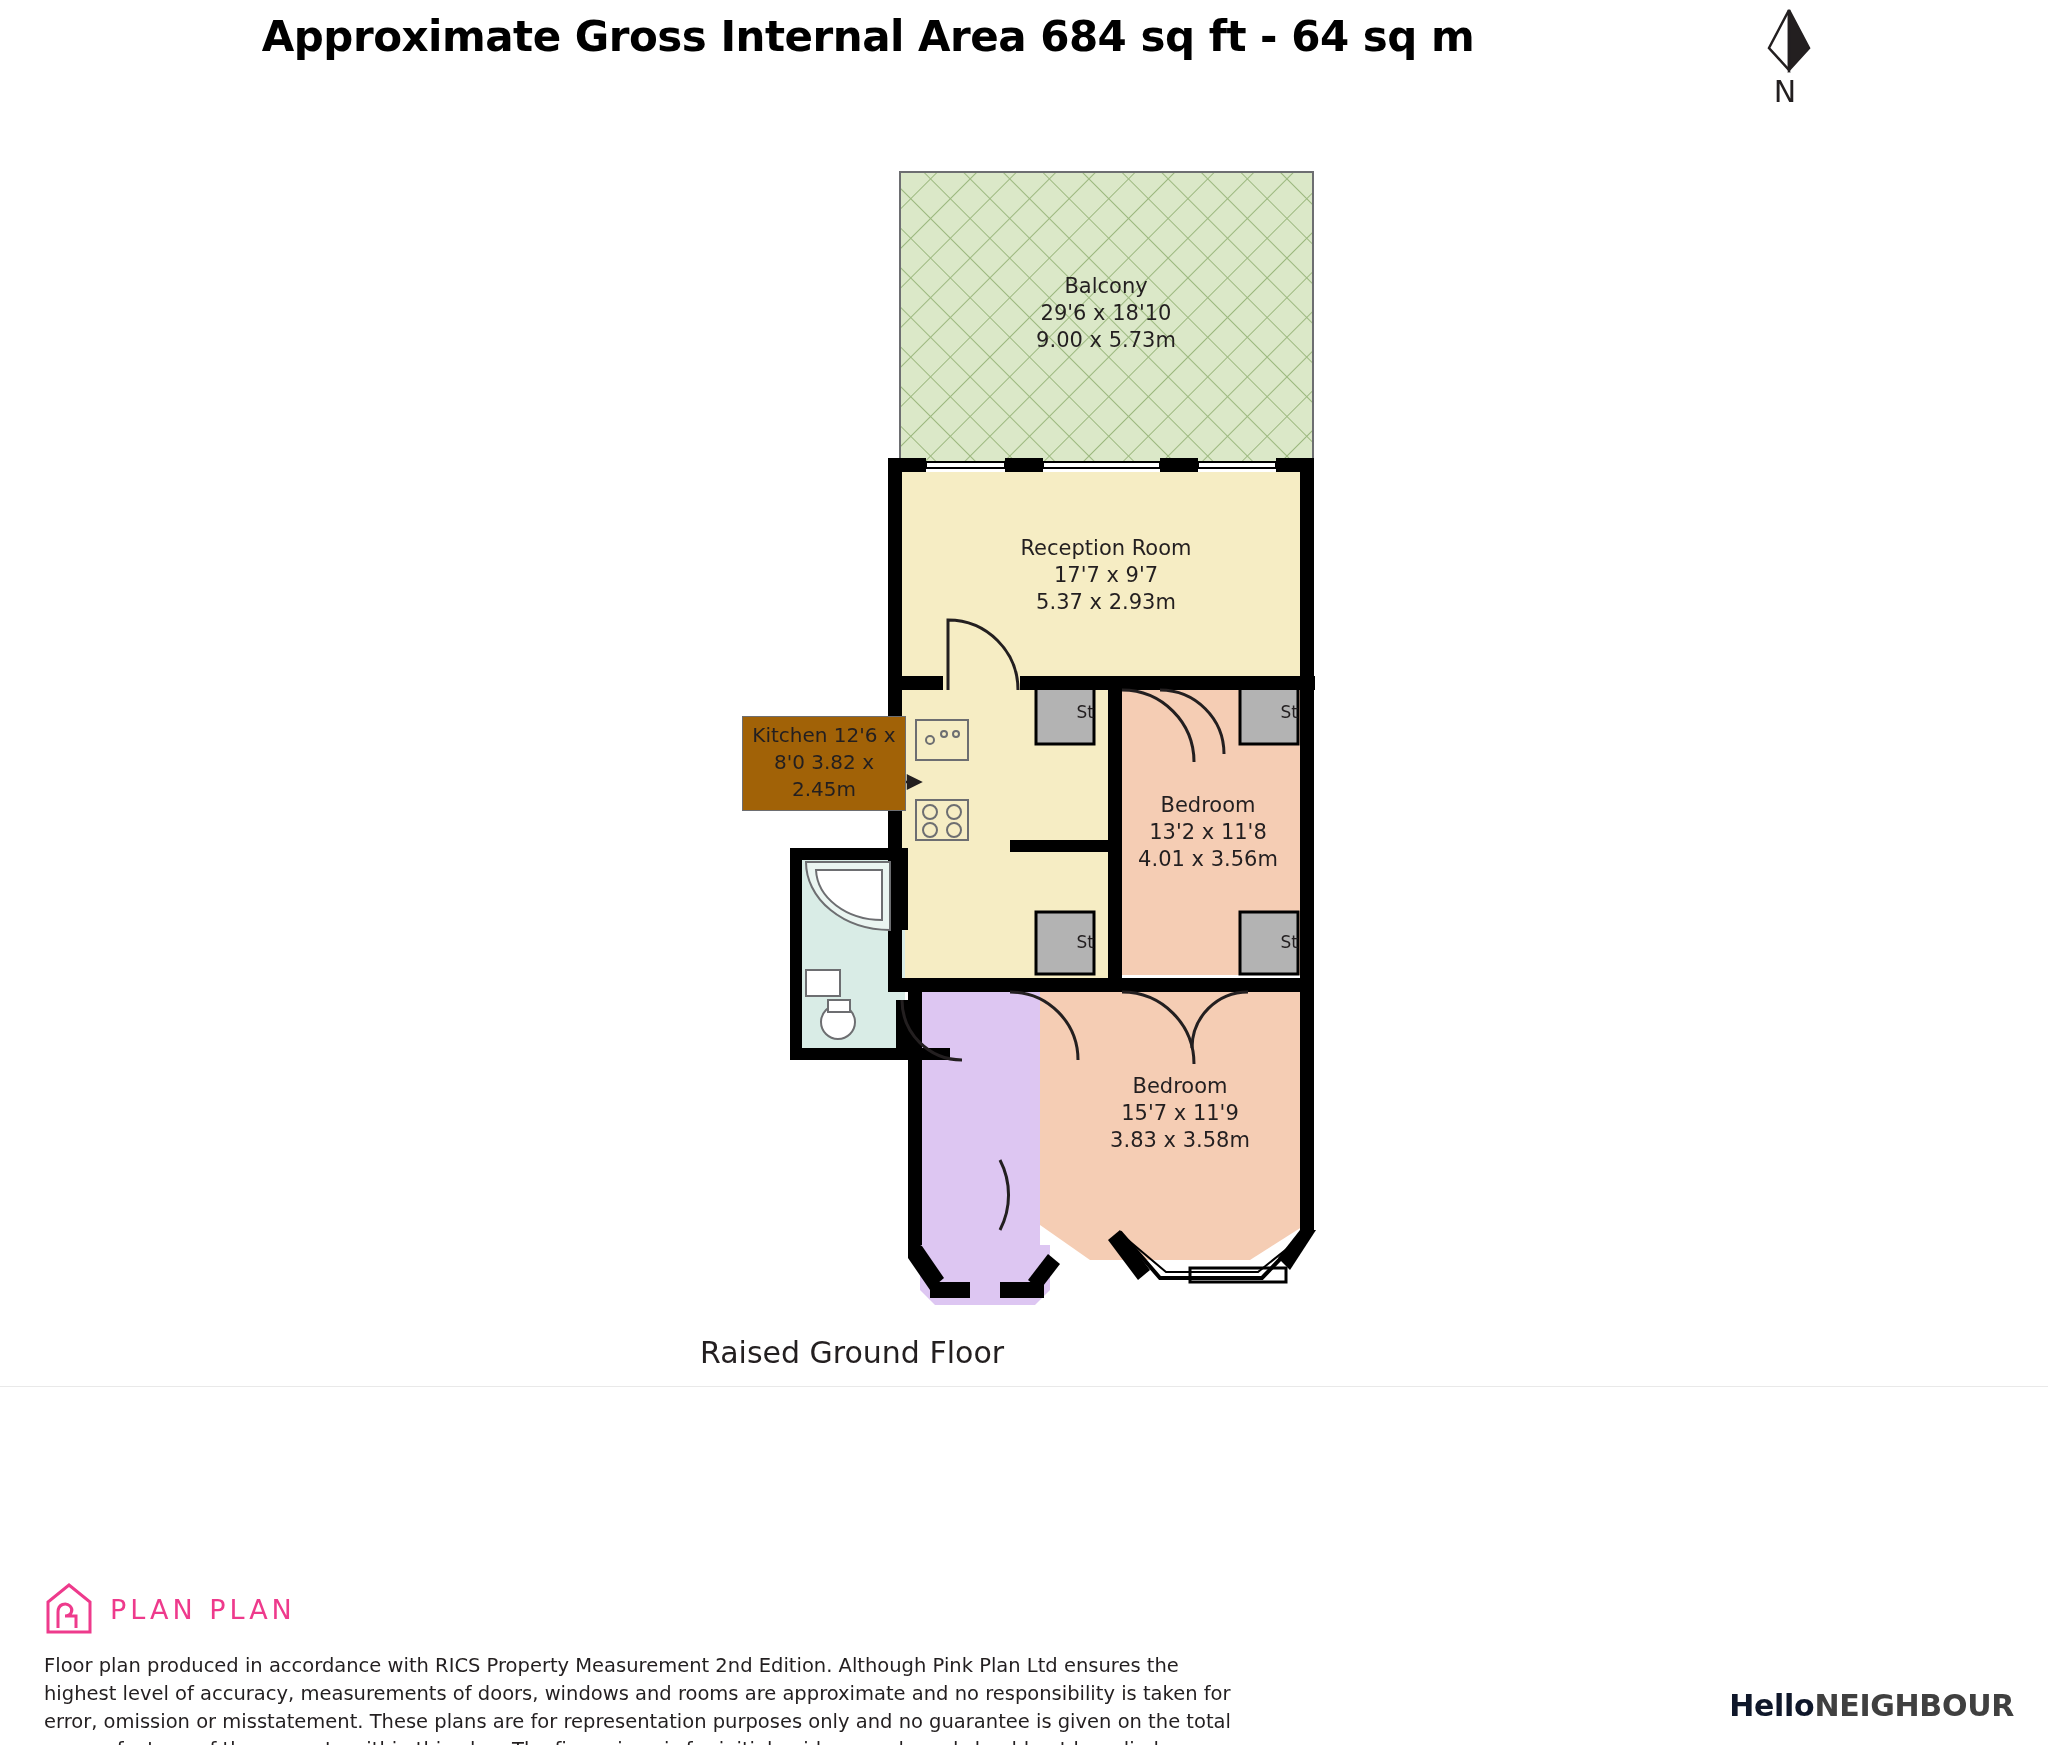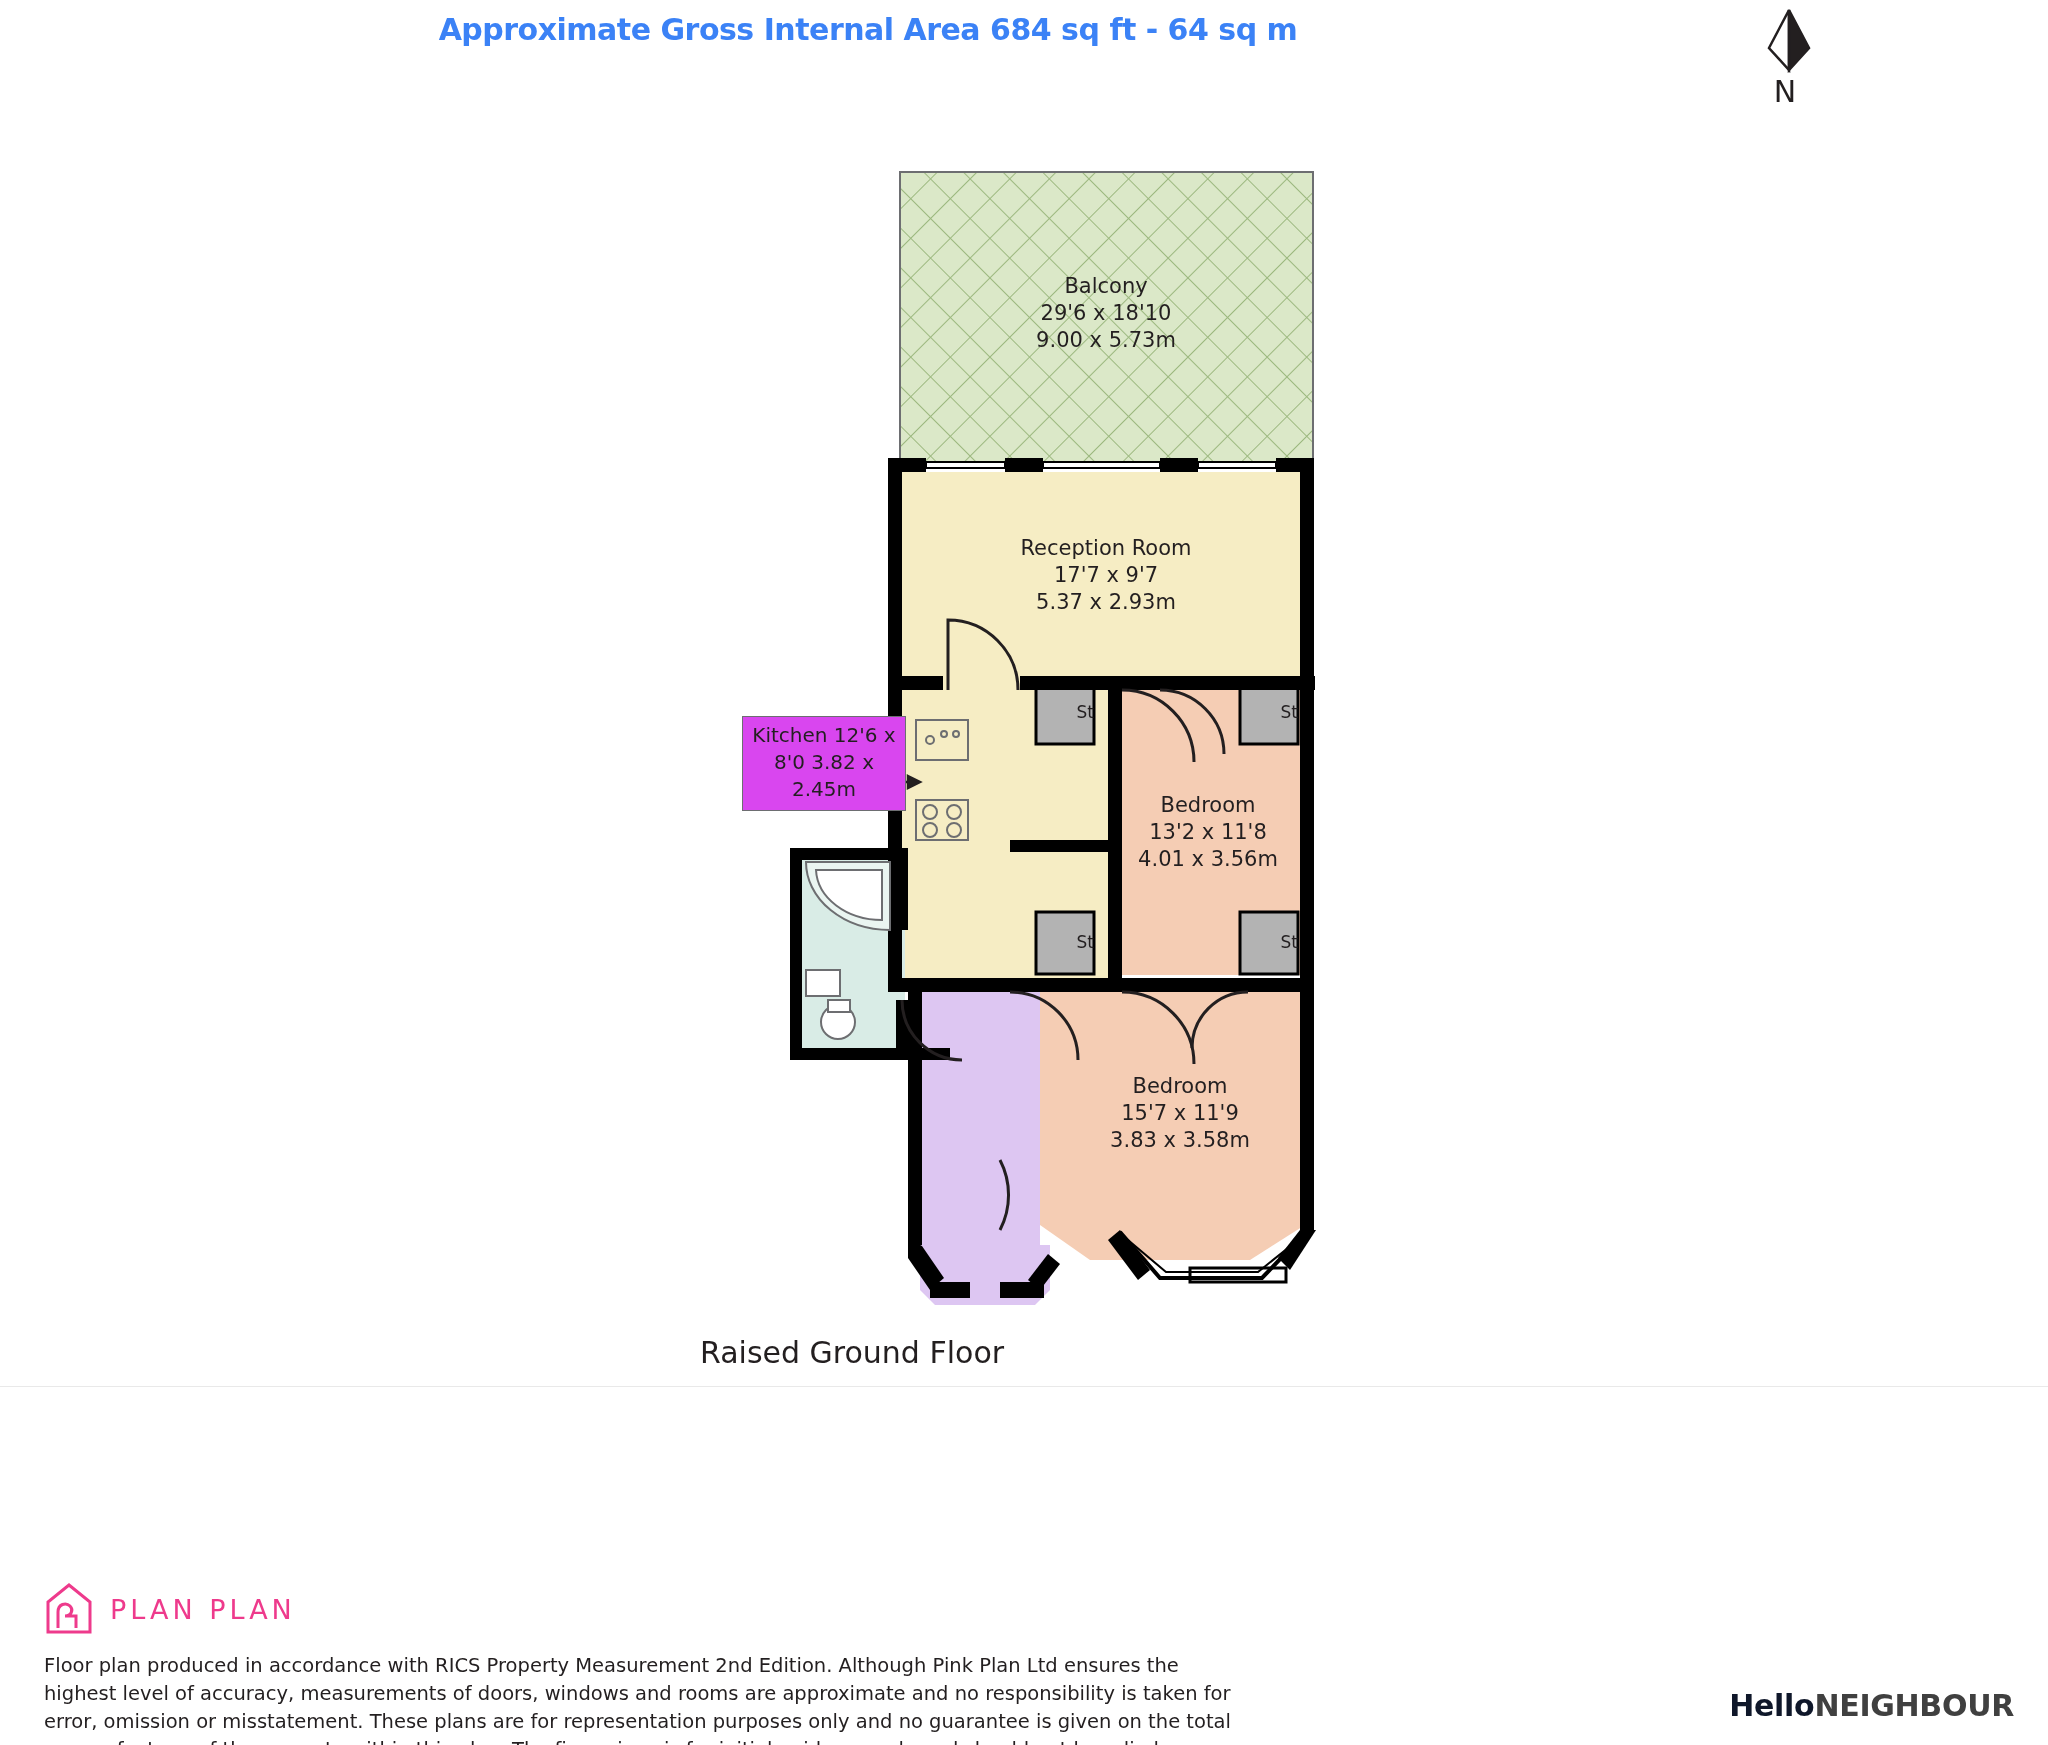--- a/index.html
+++ b/index.html
@@ -16,24 +16,24 @@
     overflow: hidden;
   }
 
   
   .title {
     position: absolute;
     top: 12px;
     left: 0;
     width: 1736px;
     text-align: center;
-    font-size: 30px;
+    font-size: 42px;
     font-weight: bold;
     letter-spacing: -0.5px;
-    color: #3b82f6;
+    color: #000000;
   }
 
   
   .compass {
     position: absolute;
     left: 1745px;
     top: 8px;
     width: 80px;
     height: 110px;
   }
@@ -86,21 +86,21 @@
     text-align: right;
   }
 
   
   .callout {
     position: absolute;
     left: 742px;
     top: 716px;
     width: 150px;
     border: 1.5px solid #6d6e71;
-    background: #d946ef;
+    background: #a16207;
     padding: 5px 6px 7px 6px;
     text-align: center;
     font-size: 20px;
     line-height: 27px;
     color: #231f20;
   }
 
   
   .footer-sep {
     position: absolute;

